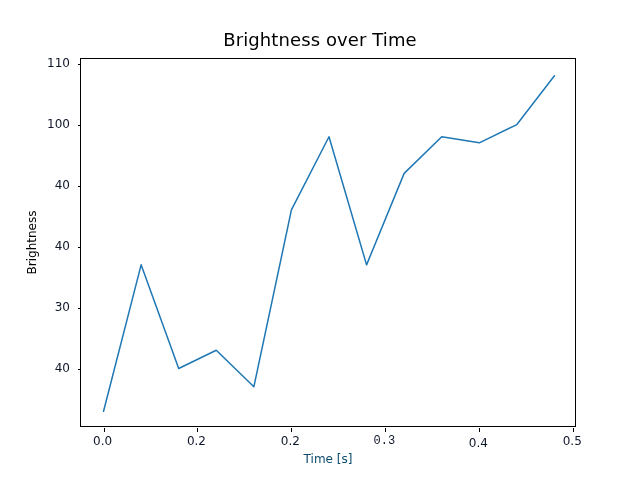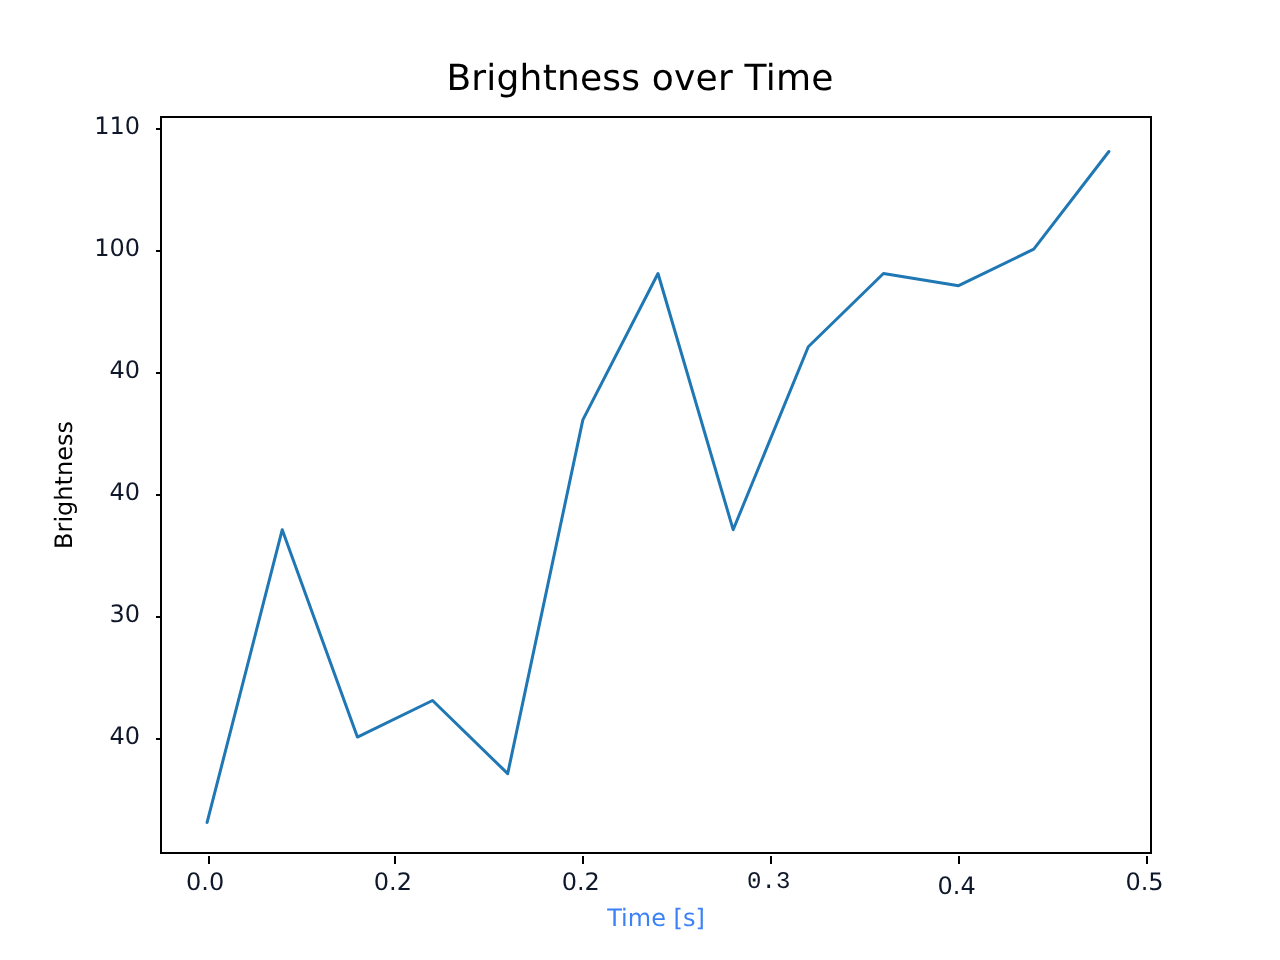--- a/index.html
+++ b/index.html
@@ -76,21 +76,21 @@
     width: 1px;
     top: 369px;
   }
   #xlabel {
     position: absolute;
     left: 80px;
     top: 452px;
     width: 496px;
     text-align: center;
     font-size: 12px;
-    color: #3b82f6;
+    color: #0c4a6e;
   }
   #ylabel {
     position: absolute;
     left: 0px;
     top: 0px;
     width: 369px;
     text-align: center;
     font-size: 12px;
     color: #000000;
     transform-origin: 0 0;

